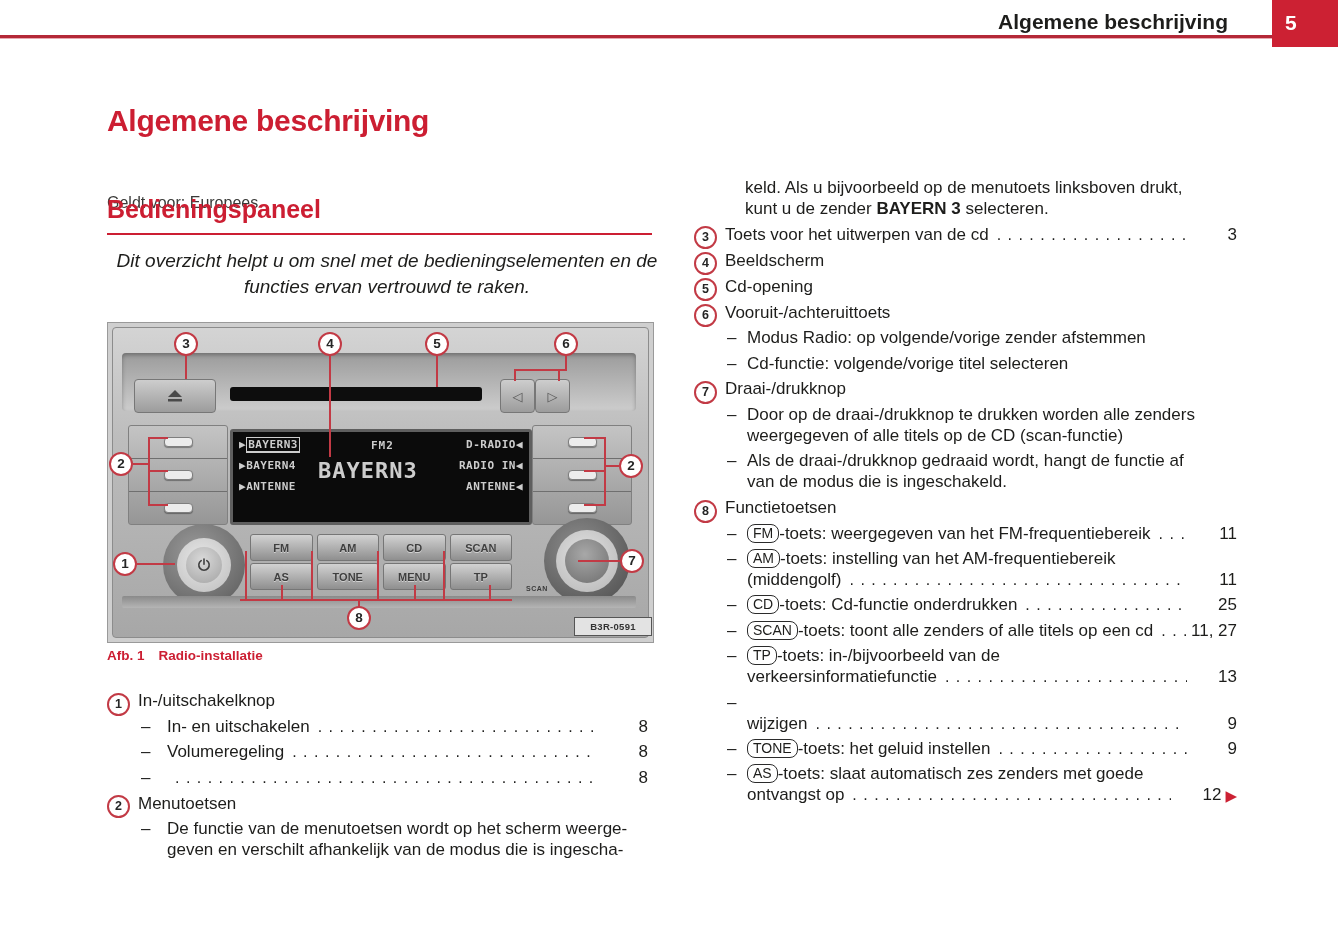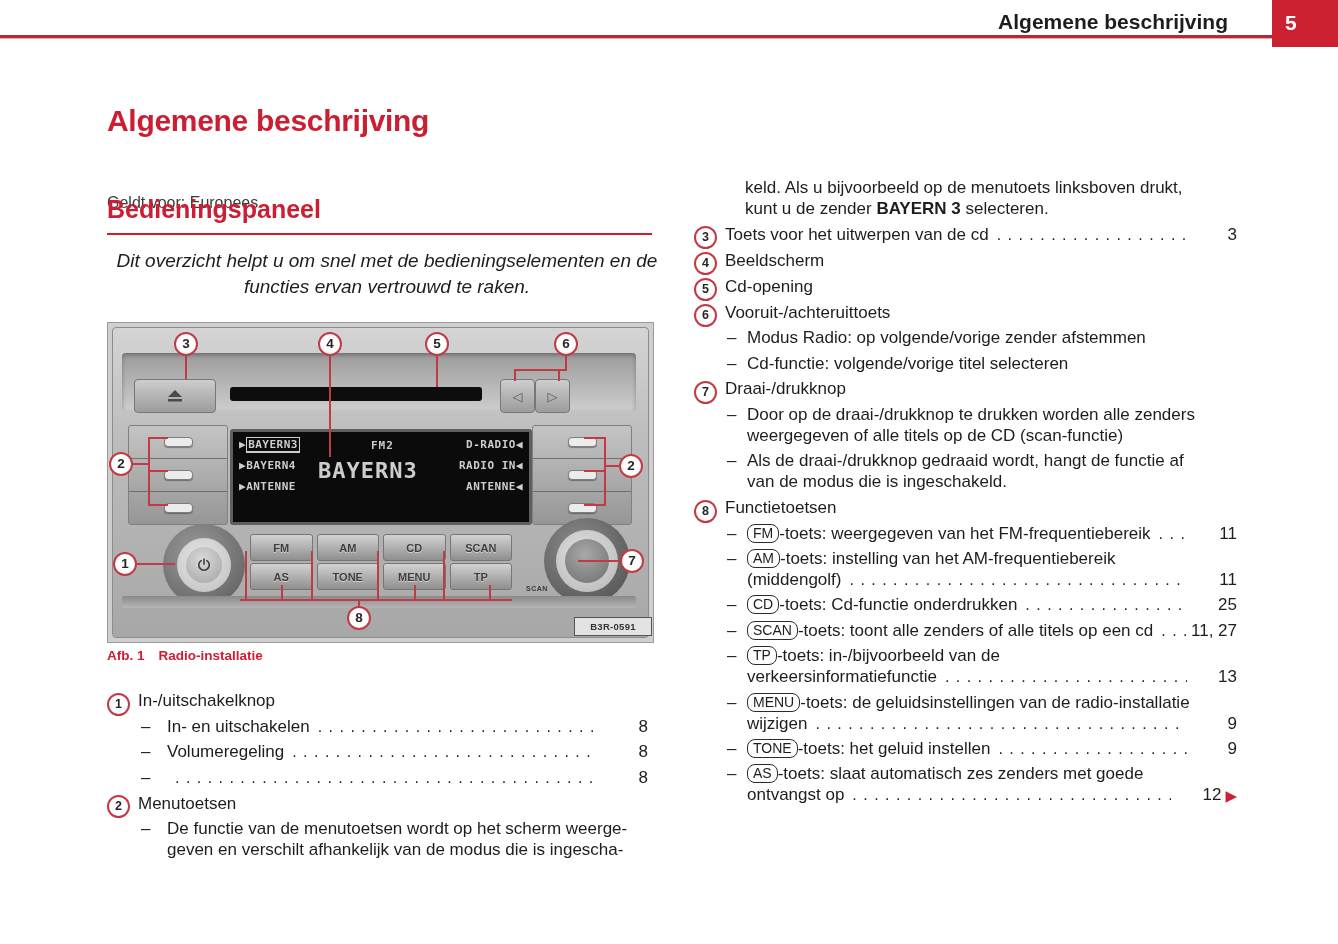--- a/index.html
+++ b/index.html
@@ -367,21 +367,20 @@
     <span class="dash-r">–</span>
     <span><span class="keycap">TP</span><span>-toets: in-/bijvoorbeeld van de</span></span>
   </div>
   <div class="row tight">
     <span class="cont-r">verkeersinformatiefunctie</span>
     <span class="leader"></span>
     <span class="pg">13</span>
   </div>
   <div class="row">
     <span class="dash-r">–</span>
-    <span><span class="keycap">MENU</span><span>-toets: de geluidsinstellingen van de radio-installatie</span></span>
   </div>
   <div class="row tight">
     <span class="cont-r">wijzigen</span>
     <span class="leader"></span>
     <span class="pg">9</span>
   </div>
   <div class="row">
     <span class="dash-r">–</span>
     <span><span class="keycap">TONE</span><span>-toets: het geluid instellen</span></span>
     <span class="leader"></span>

